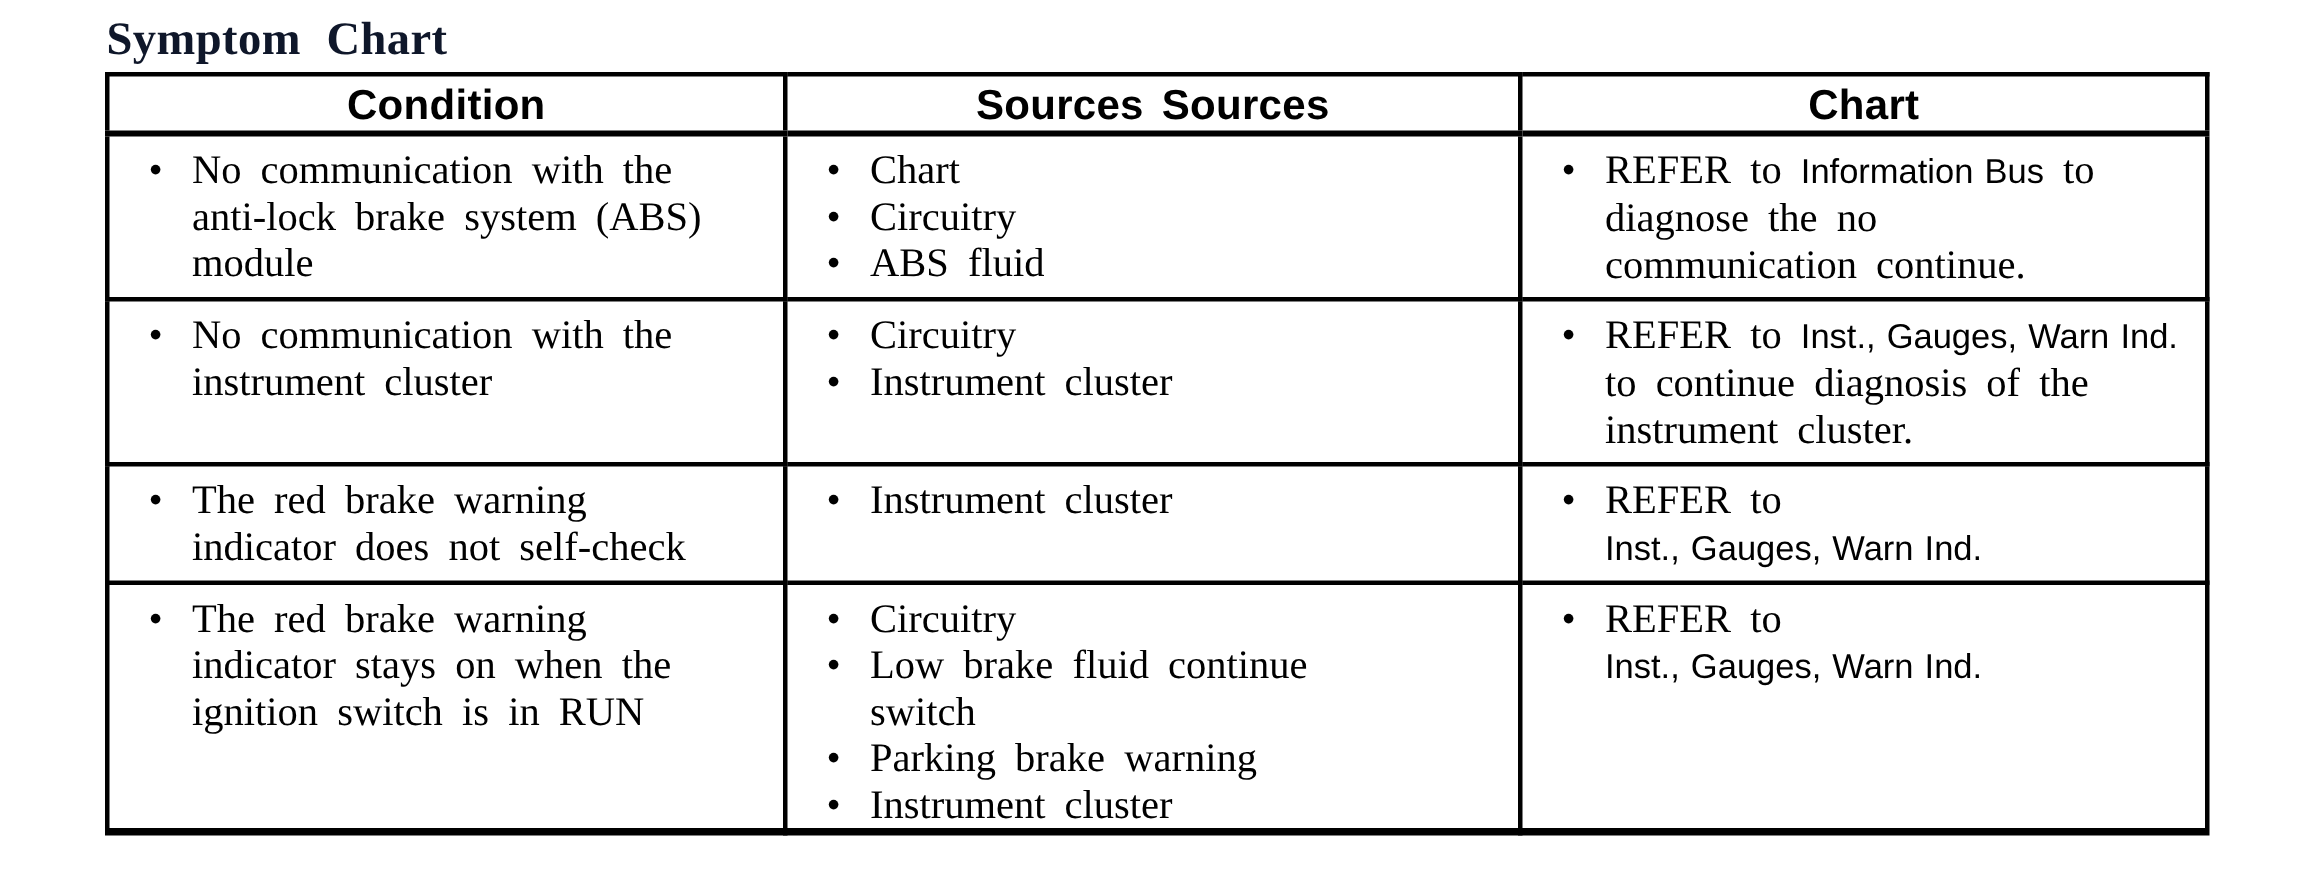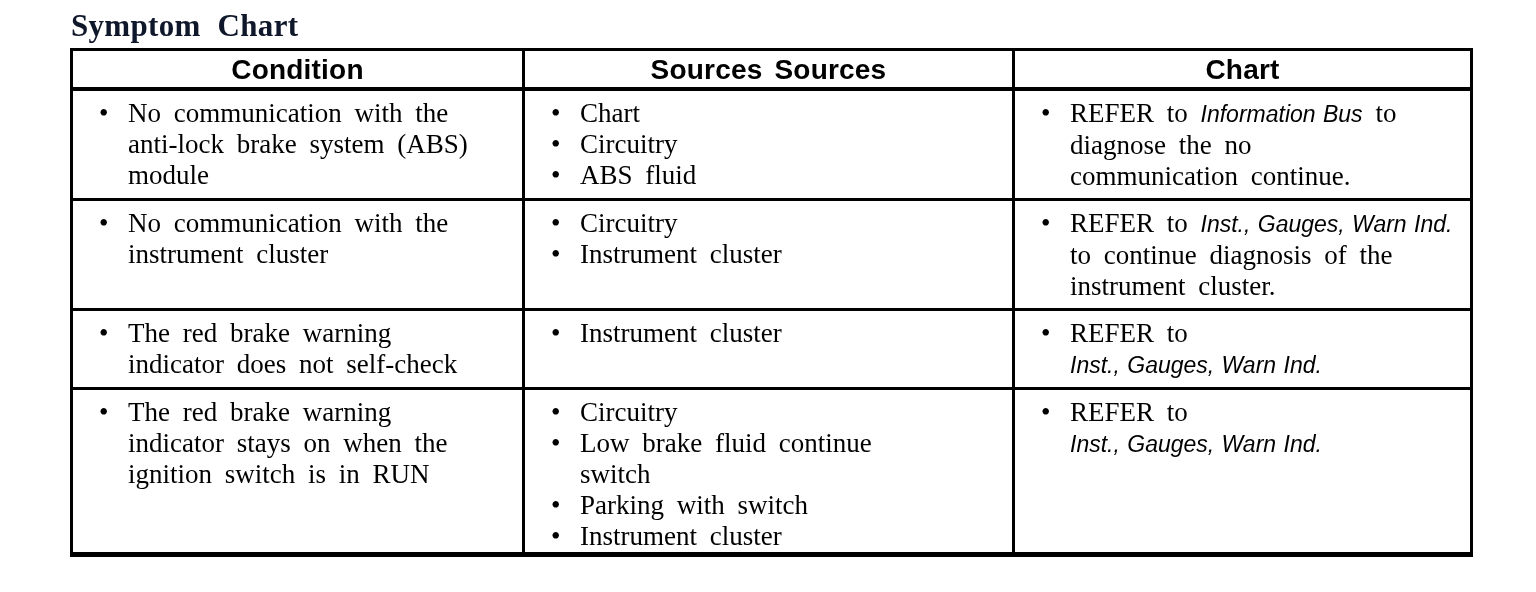--- a/index.html
+++ b/index.html
@@ -80,21 +80,20 @@
     word-spacing: 6px;
   }
   .seg.serif {
     font-family: "Liberation Serif", serif;
     font-size: 27px;
   }
   .seg.sans {
     font-family: "Liberation Sans", sans-serif;
     font-size: 23px;
     word-spacing: 1px;
-    font-style: italic;
   }
 </style>
 </head>
 <body>
 
 <div class="page">
 
   <div class="doc-title">Symptom Chart</div>
 
   <table class="symptom">
@@ -206,21 +205,21 @@
               <span class="b">•</span>
               <div class="txt"><span class="seg serif">Circuitry</span></div>
             </div>
             <div class="item">
               <span class="b">•</span>
               <div class="txt"><span class="seg serif">Low brake fluid continue
 switch</span></div>
             </div>
             <div class="item">
               <span class="b">•</span>
-              <div class="txt"><span class="seg serif">Parking with switch</span></div>
+              <div class="txt"><span class="seg serif">Parking brake warning</span></div>
             </div>
             <div class="item">
               <span class="b">•</span>
               <div class="txt"><span class="seg serif">Instrument cluster</span></div>
             </div>
           </td>
           <td class="cell c2">
             <div class="item">
               <span class="b">•</span>
               <div class="txt"><span class="seg serif">REFER to

